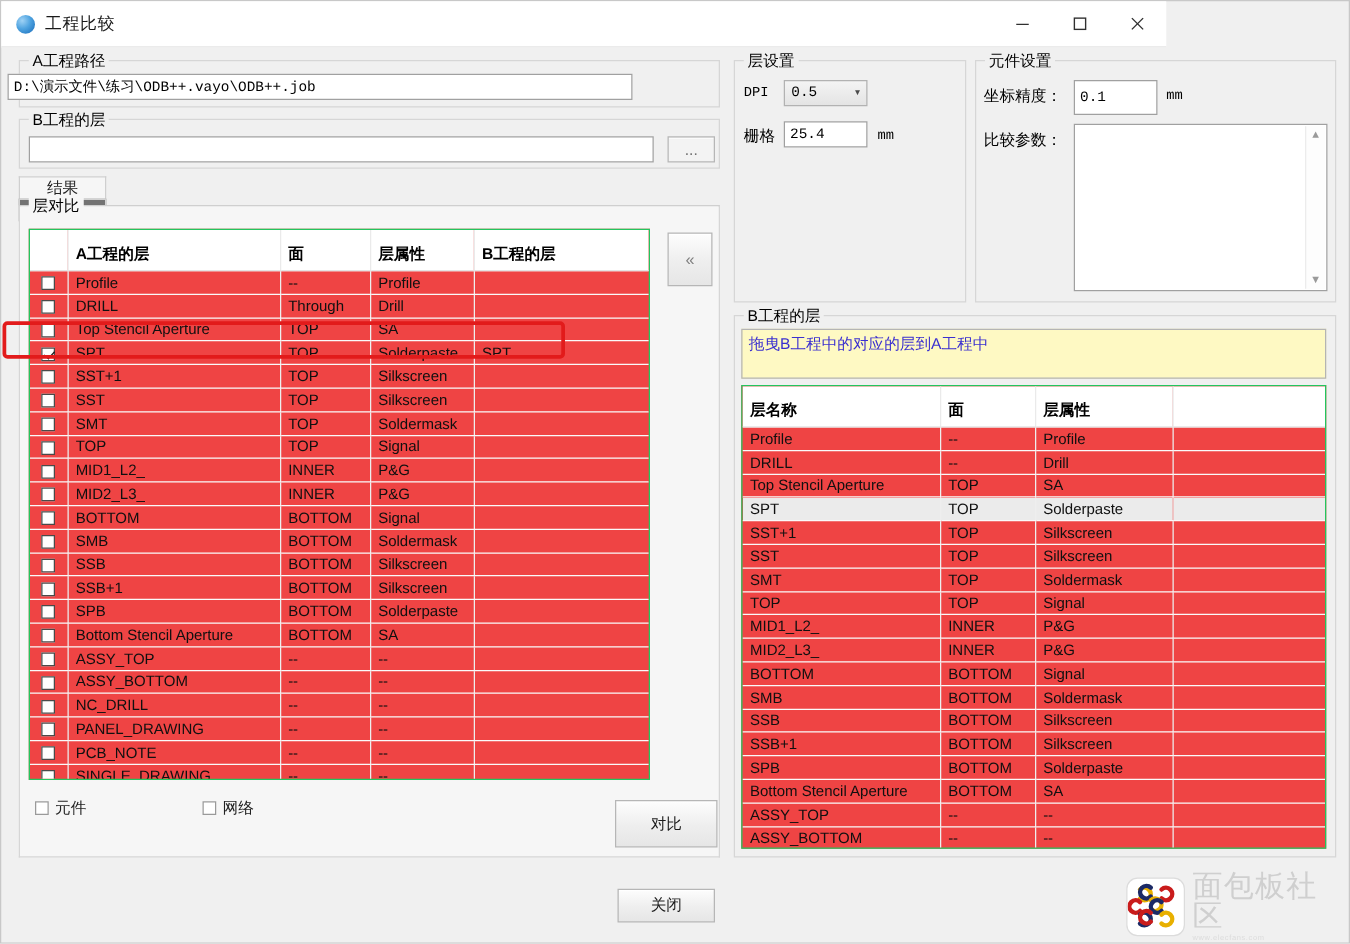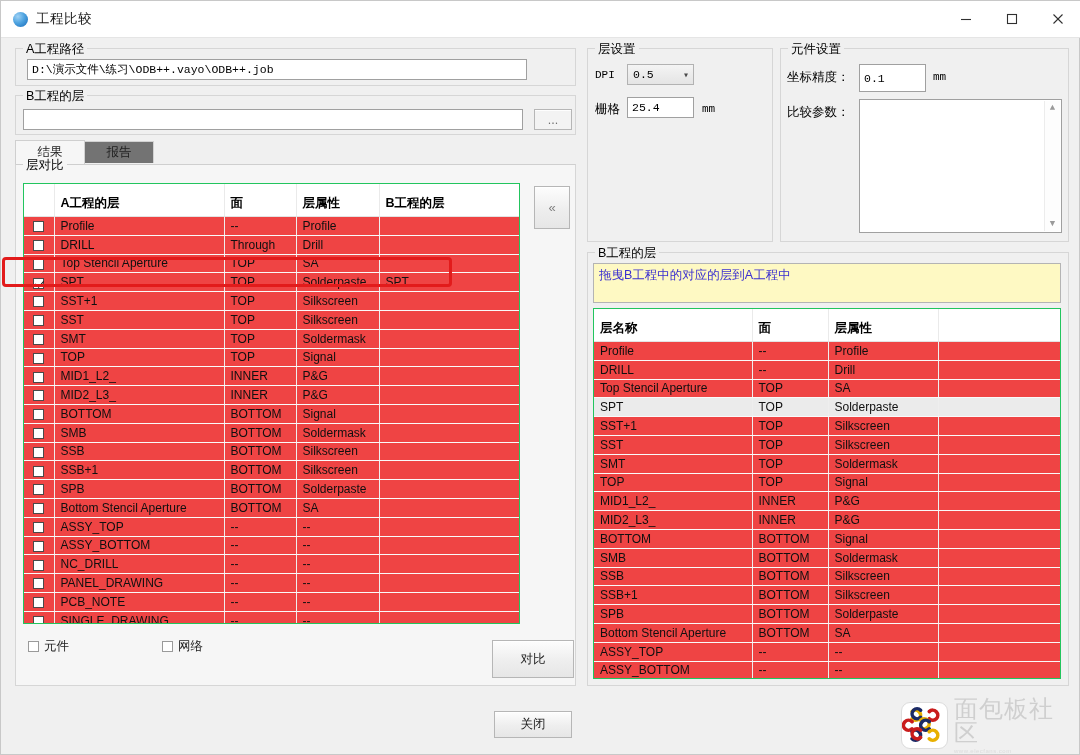--- a/index.html
+++ b/index.html
@@ -14,21 +14,21 @@
   #app {
     position: relative;
     width: 1080px; height: 755px;
     background: #f0f0f0;
     box-sizing: border-box;
     border: 1px solid #c8c8c8;
   }
 
   
   #titlebar {
-    position: absolute; left: 0; top: 0; width: 1080px; height: 36px;
+    position: absolute; left: 0; top: 0; width: 932px; height: 36px;
     background: #ffffff;
     border-bottom: 1px solid #e5e5e5;
   }
   #title-left {
     position: absolute; left: 12px; top: 0; height: 36px;
     display: flex; align-items: center; gap: 8px;
   }
   .app-globe {
     width: 15px; height: 15px; border-radius: 50%;
     background: radial-gradient(circle at 32% 30%, #9fd2f5 0%, #4ea3e0 45%, #1669b8 100%);
@@ -100,21 +100,21 @@
   }
   .lbl {
     position: absolute;
     font-size: 12.5px; color: #000; white-space: nowrap;
   }
   .lbl.mono { font-family: "Liberation Mono", "DejaVu Sans Mono", monospace; font-size: 11px; }
 
   
   #tabstrip {
     position: absolute; left: 14px; top: 140px; height: 22px;
-    display: flex; align-items: center;
+    display: flex; align-items: flex-start; flex-direction: column;
   }
   .tab {
     height: 21px; min-width: 48px; padding: 0 10px;
     display: flex; align-items: center; justify-content: center;
     border: 1px solid #d2d2d2; border-bottom: none;
     font-size: 12.5px;
     background: #737373; color: #222;
     margin-right: -1px;
   }
   .tab.active { background: #f6f6f6; height: 23px; border-color: #cfcfcf; }
@@ -240,21 +240,21 @@
             <line x1="1.5" y1="1.5" x2="10.5" y2="10.5" stroke="#303030" stroke-width="1.1"></line>
             <line x1="10.5" y1="1.5" x2="1.5" y2="10.5" stroke="#303030" stroke-width="1.1"></line>
           </svg>
       </div>
     </div>
   </div>
 
   <div class="group" style="left:14px; top:47px; width:559px; height:36px;">
     <span class="legend">A工程路径</span>
   </div>
-  <div class="textbox" style="left:26px; top:58px; width:500px; height:21px;">D:\演示文件\练习\ODB++.vayo\ODB++.job</div>
+  <div class="textbox" style="left:5px; top:58px; width:500px; height:21px;">D:\演示文件\练习\ODB++.vayo\ODB++.job</div>
 
   <div class="group" style="left:14px; top:94px; width:559px; height:38px;">
     <span class="legend">B工程的层</span>
   </div>
   <div class="textbox" style="left:22px; top:108px; width:500px; height:21px;"></div>
   <div class="btn flat" style="left:533px; top:108px; width:38px; height:21px; color:#707070;">...</div>
 
   <div class="group" style="left:586px; top:47px; width:184px; height:192px;">
     <span class="legend">层设置</span>
   </div>

